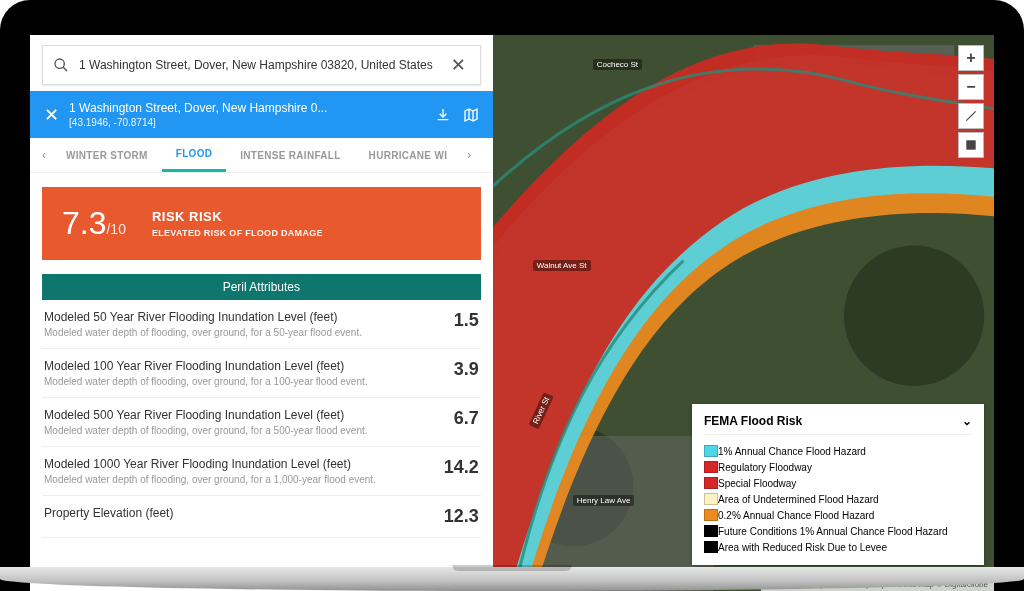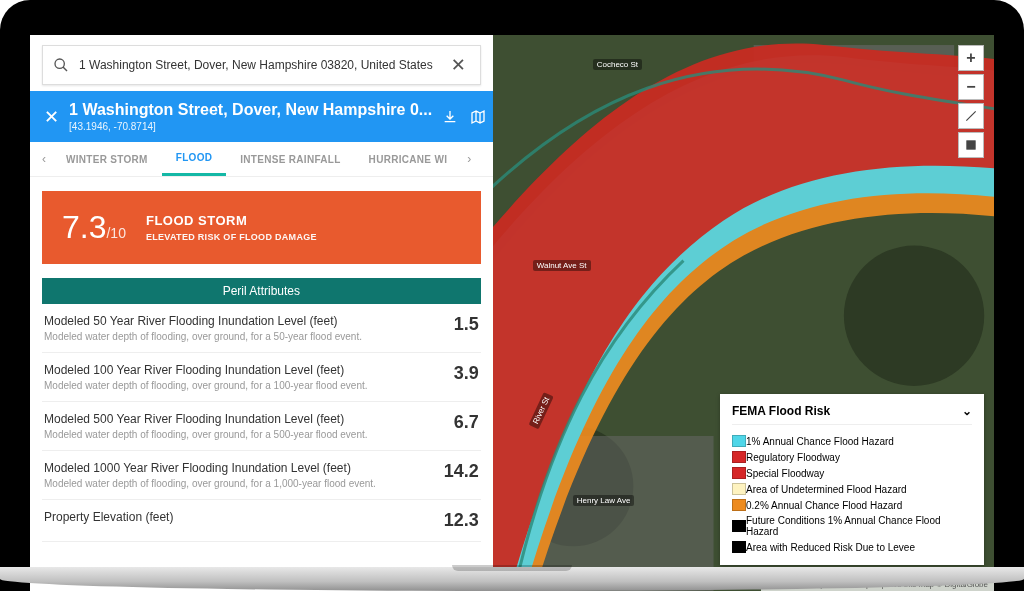--- a/index.html
+++ b/index.html
@@ -12,31 +12,31 @@
 .panel { width:48%; height:100%; display:flex; flex-direction:column; background:#fff; overflow:hidden; }
 
 .search-bar { display:flex; align-items:center; background:#fff; margin:10px 12px 6px 12px; border:1px solid #ddd; padding:8px 10px; box-shadow:0 1px 2px rgba(0,0,0,.1); }
 .search-icon { width:16px; height:16px; margin-right:10px; }
 .search-input { flex:1; border:none; outline:none; font-size:12px; color:#333; }
 .clear-btn { font-size:18px; color:#555; cursor:pointer; padding:0 4px; }
 
 .addr-header { background:#2196f3; color:#fff; padding:10px 14px; display:flex; align-items:center; gap:10px; }
 .close-addr { font-size:18px; cursor:pointer; }
 .addr-text { flex:1; }
-.addr-title { font-size:16px; font-weight:700; white-space:nowrap; overflow:hidden; text-overflow:ellipsis; }
+.addr-title { font-size:12px; font-weight:400; white-space:nowrap; overflow:hidden; text-overflow:ellipsis; }
 .addr-coords { font-size:10px; opacity:.9; margin-top:2px; }
 .addr-icons { display:flex; gap:12px; }
 .hdr-icon { width:16px; height:16px; cursor:pointer; }
 
 .tabs { display:flex; align-items:center; border-bottom:1px solid #eee; padding:0 6px; }
 .tab-arrow { padding:6px 6px; color:#999; cursor:pointer; font-size:12px; }
 .tab { padding:10px 14px; font-size:10px; font-weight:700; color:#999; cursor:pointer; white-space:nowrap; letter-spacing:.3px; }
 .tab.active { color:#2196f3; border-bottom:3px solid #14b8a6; }
 
-.risk-card { background:#e85a2e; color:#fff; margin:14px 12px; padding:18px 20px; display:flex; align-items:center; gap:20px; }
+.risk-card { background:#e85a2e; color:#fff; margin:14px 12px; padding:18px 20px; display:flex; align-items:center; gap:26px; }
 .score { font-size:32px; font-weight:300; }
 .score-of { font-size:14px; opacity:.85; }
 .risk-labels .risk-title { font-size:13px; font-weight:700; letter-spacing:.5px; }
 .risk-labels .risk-sub { font-size:9px; font-weight:700; margin-top:4px; opacity:.95; letter-spacing:.3px; }
 
 .peril-hdr { background:#0f766e; color:#fff; text-align:center; padding:6px; font-size:12px; margin:0 12px; }
 
 .attrs { flex:1; overflow-y:auto; padding:0 12px; }
 .attr { padding:10px 2px; border-bottom:1px solid #eee; display:flex; justify-content:space-between; align-items:flex-start; gap:14px; }
 .attr-l { flex:1; }
@@ -44,21 +44,21 @@
 .attr-desc { font-size:10px; color:#999; margin-top:3px; }
 .attr-val { font-size:18px; font-weight:600; color:#333; }
 
 .map { width:52%; height:100%; position:relative; overflow:hidden; background:#4a5d3a; }
 .river { position:absolute; inset:0; }
 .road-label { position:absolute; font-size:8px; color:#fff; background:rgba(0,0,0,.4); padding:1px 4px; border-radius:2px; white-space:nowrap; }
 
 .map-ctrls { position:absolute; top:10px; right:10px; display:flex; flex-direction:column; gap:3px; }
 .map-btn { width:26px; height:26px; background:#fff; border:1px solid #bbb; display:flex; align-items:center; justify-content:center; cursor:pointer; font-size:16px; font-weight:700; color:#444; }
 
-.legend { position:absolute; bottom:26px; right:10px; background:#fff; padding:10px 12px; width:264px; font-size:10px; box-shadow:0 1px 4px rgba(0,0,0,.3); }
+.legend { position:absolute; bottom:26px; right:10px; background:#fff; padding:10px 12px; width:292px; font-size:10px; box-shadow:0 1px 4px rgba(0,0,0,.3); }
 .legend-title { display:flex; justify-content:space-between; align-items:center; font-size:12px; font-weight:600; margin-bottom:8px; padding-bottom:6px; border-bottom:1px solid #eee; }
 .legend-row { display:flex; align-items:center; padding:2px 0; }
 .swatch { width:14px; height:12px; border:1px solid rgba(0,0,0,.2); flex-shrink:0; }
 
 .attrib { position:absolute; bottom:0; right:0; font-size:8px; color:#555; background:rgba(255,255,255,.75); padding:2px 6px; }
 </style>
 </head>
 <body>
 
 <div class="laptop-frame">
@@ -98,21 +98,21 @@
       <div class="tab">INTENSE RAINFALL</div>
       <div class="tab">HURRICANE WI</div>
       <span class="tab-arrow">›</span>
     </div>
 
     <div class="risk-card">
       <div>
         <span class="score">7.3</span><span class="score-of">/10</span>
       </div>
       <div class="risk-labels">
-        <div class="risk-title">FLOOD STORM</div>
+        <div class="risk-title">RISK RISK</div>
         <div class="risk-sub">ELEVATED RISK OF FLOOD DAMAGE</div>
       </div>
     </div>
 
     <div class="peril-hdr">Peril Attributes</div>
 
     <div class="attrs">
       <div class="attr">
         <div class="attr-l">
               <div class="attr-label">Modeled 50 Year River Flooding Inundation Level (feet)</div>

